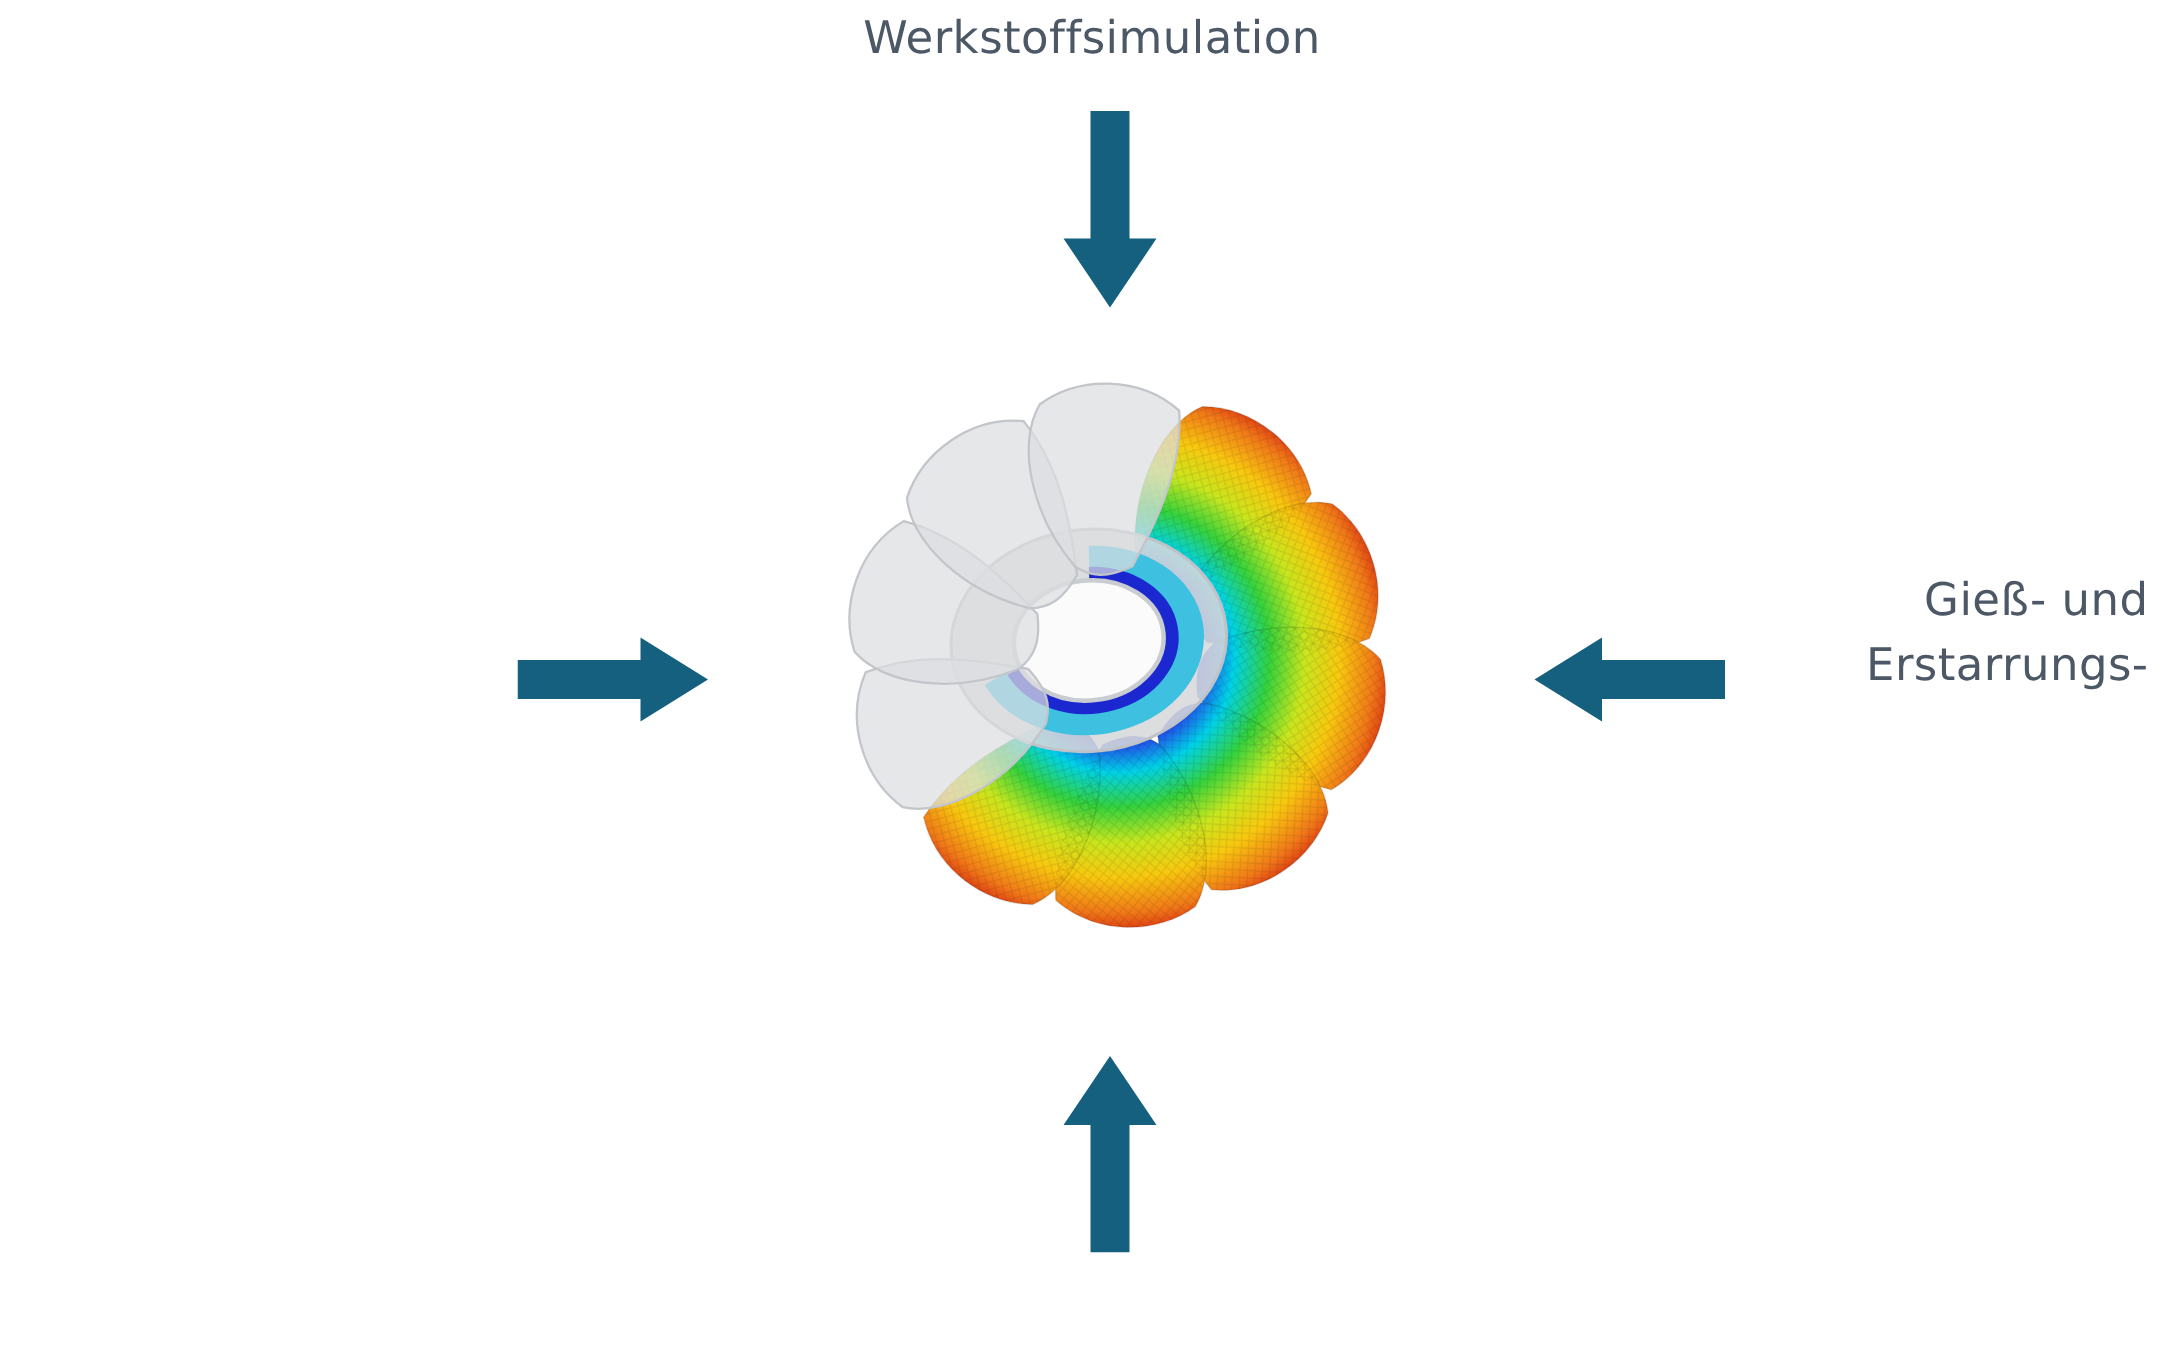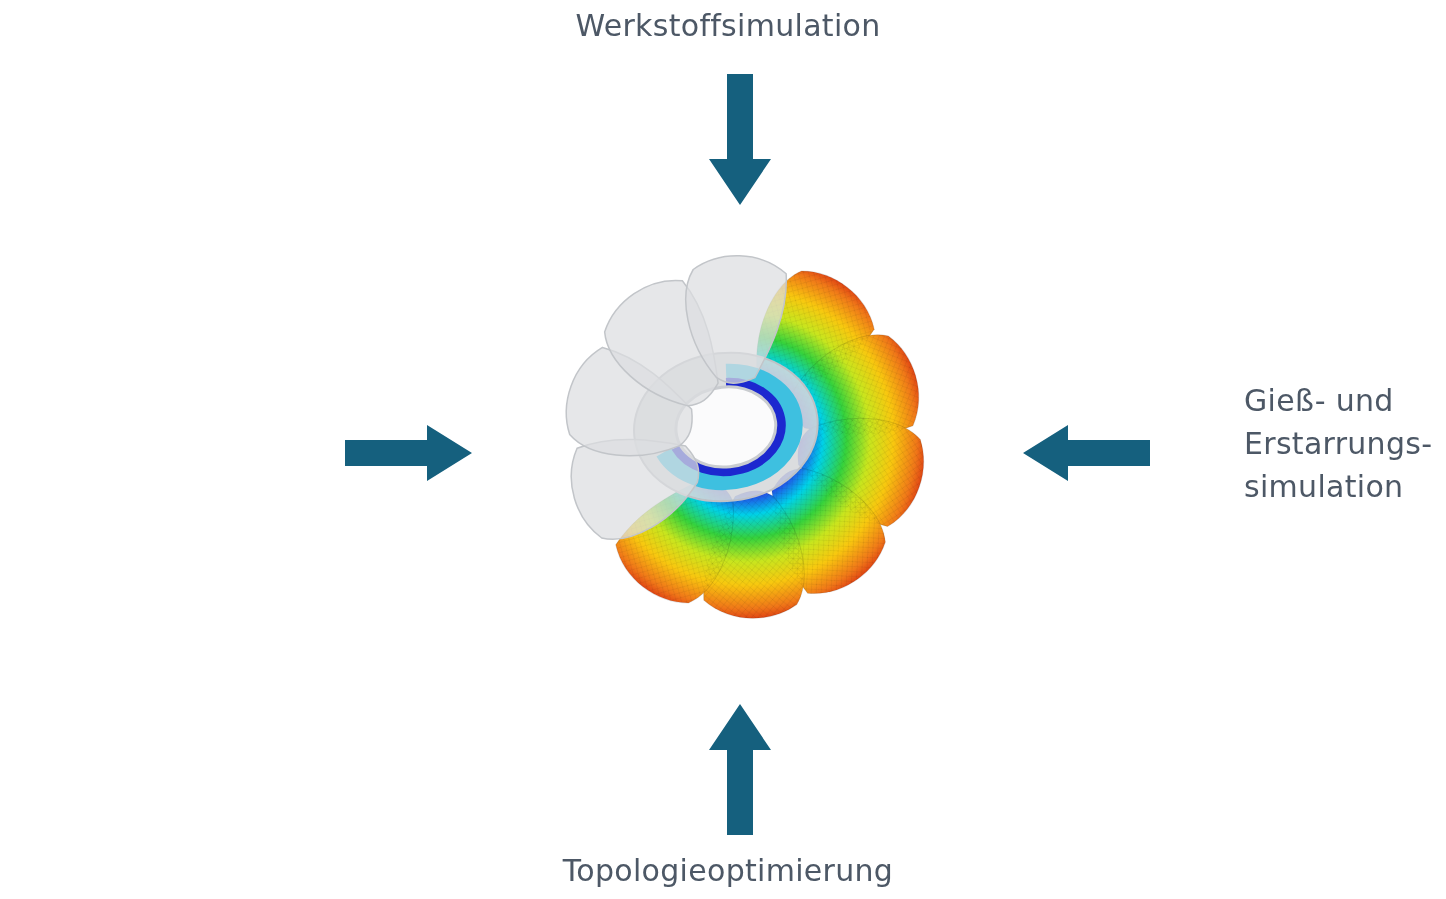--- a/index.html
+++ b/index.html
@@ -1,19 +1,19 @@
 <!DOCTYPE html>
 <html><head>
 <meta charset="utf-8">
 <style>
   * { margin: 0; padding: 0; box-sizing: border-box; }
   html, body { width: 1446px; height: 899px; background: #ffffff; overflow: hidden; }
   body { font-family: "DejaVu Sans", "Liberation Sans", sans-serif; position: relative; }
 
-  .canvas { position: absolute; inset: 0; width: 1446px; height: 750px; }
+  .canvas { position: absolute; inset: 0; width: 1446px; height: 750px; text-align: right; }
 
   .diagram-label {
     position: absolute;
     color: #4d5866;
     font-size: 30px;
     font-weight: 500;
     letter-spacing: 0.3px;
     white-space: nowrap;
   }
   .label-top    { left: 728px; top: 8px;  transform: translateX(-50%); }
@@ -34,24 +34,22 @@
 <body>
 
 <div class="canvas">
 
   <div class="diagram-label label-top">Werkstoffsimulation</div>
 
 
   <div class="diagram-label label-right">
     <div>Gieß- und</div>
     <div>Erstarrungs-</div>
-    <div>simulation</div>
   </div>
 
-  <div class="diagram-label label-bottom">Topologieoptimierung</div>
 
   <svg class="arrow arrow-top" width="66" height="132" viewBox="0 0 66 132">
     <polygon points="20,0 46,0 46,85 64,85 33,131 2,85 20,85" fill="#15607e"></polygon>
   </svg>
 
   <svg class="arrow arrow-bottom" width="66" height="132" viewBox="0 0 66 132">
     <polygon points="33,1 64,47 46,47 46,132 20,132 20,47 2,47" fill="#15607e"></polygon>
   </svg>
 
   <svg class="arrow arrow-left" width="128" height="58" viewBox="0 0 128 58">

